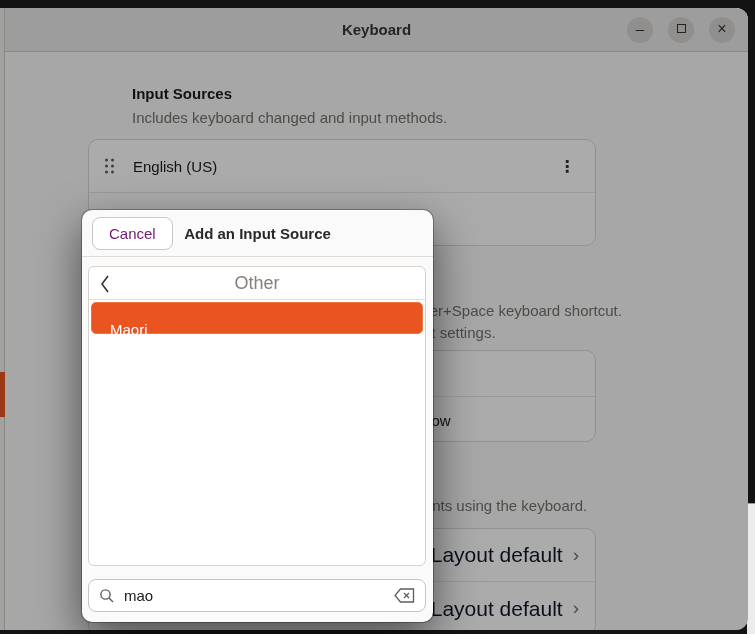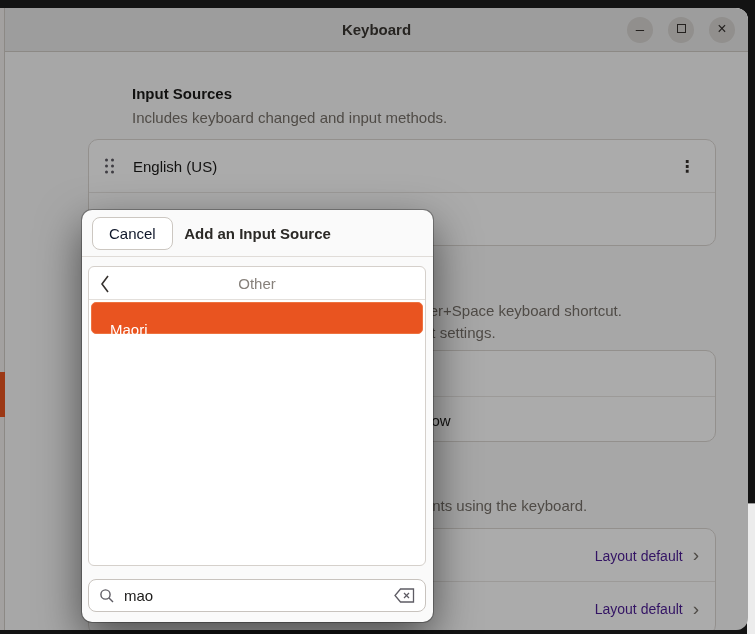--- a/index.html
+++ b/index.html
@@ -22,49 +22,49 @@
   .winbtn { position:absolute; top:9px; width:26px; height:26px; border-radius:50%; background:#d8d5d2; color:#36322f; text-align:center; line-height:24px; font-size:15px; }
   .winbtn.min   { left:622px; }
   .winbtn.max   { left:663px; }
   .winbtn.close { left:704px; font-size:16px; }
   .max-glyph { display:inline-block; width:9px; height:9px; border:1.5px solid #36322f; vertical-align:middle; margin-top:-3px; background:transparent; }
 
   .h-group { position:absolute; left:88px; white-space:nowrap;margin-left:44px; }
   .group-title { font-size:15px; font-weight:bold; color:#1c1b1a; }
   .group-desc  { font-size:15px; color:#77716a; }
 
-  .card { position:absolute; left:88px; width:628px; background:#ffffff; border:1px solid #dbd7d3; border-radius:10px; overflow:hidden; }
+  .card { position:absolute; left:88px; width:508px; background:#ffffff; border:1px solid #dbd7d3; border-radius:10px; overflow:hidden; }
   .card-row { position:relative; border-bottom:1px solid #e9e6e3; }
   .card-row:last-child { border-bottom:none; }
   .row-53 { height:53px; }
   .row-46 { height:46px; }
   .row-label { position:absolute; top:50%; transform:translateY(-50%); font-size:15px; color:#1c1b1a; white-space:nowrap; }
   .row-value { position:absolute; right:16px; top:50%; transform:translateY(-50%); display:flex; align-items:center; gap:10px; }
-  .row-value .val { font-size:14px; font-weight:bold; color:#4c1d95; }
+  .row-value .val { font-size:21px; font-weight:bold; color:#0f172a; }
   .chev { font-size:19px; color:#77716a; line-height:1; padding-bottom:2px; }
 
   .drag-dots { position:absolute; left:16px; top:50%; transform:translateY(-50%); width:11px; display:flex; flex-wrap:wrap; gap:3px; }
   .drag-dots i { width:3px; height:3px; border-radius:50%; background:#5e5c64; }
   .kebab { position:absolute; right:20px; top:50%; transform:translateY(-50%); font-size:16px; color:#36322f; font-weight:bold; }
   .plus-glyph { position:absolute; left:18px; top:50%; transform:translateY(-50%); font-size:17px; color:#5e5c64; }
 
   .dim-overlay { position:absolute; left:0; top:0; width:100%; height:100%; background:rgba(0,0,0,0.33); }
 
   
   .dialog { position:absolute; left:82px; top:210px; width:351px; height:412px; background:#fafafa; border-radius:10px; box-shadow:0 0 0 1px rgba(0,0,0,0.28), 0 16px 44px rgba(0,0,0,0.55); z-index:10; }
   .dialog-header { position:relative; height:47px; border-bottom:1px solid #e0dcd8; }
   .dialog-title { position:absolute; left:0; right:0; top:0; height:47px; line-height:47px; text-align:center; font-weight:bold; font-size:15px; color:#2b2926; }
   .btn { position:absolute; top:7px; height:33px; border-radius:8px; font-size:15px; line-height:31px; text-align:center; }
-  .btn-cancel { left:10px; padding:0 16px; background:#ffffff; border:1px solid #ccc7c1; color:#0f172a; }
+  .btn-cancel { left:10px; padding:0 16px; background:#ffffff; border:1px solid #ccc7c1; color:#701a75; }
   .btn-add { right:6px; width:76px; background:#28a828; border:1px solid #1f941f; color:#ffffff; font-weight:bold; }
 
   .list-frame { position:absolute; left:6px; top:56px; width:338px; height:300px; background:#ffffff; border:1px solid #d5d0cb; border-radius:6px; overflow:hidden; }
   .list-header { position:relative; height:33px; border-bottom:1px solid #e3dfdb; }
   .back-icon { position:absolute; left:9px; top:6px; }
-  .list-header-label { display:block; height:33px; line-height:33px; text-align:center; font-size:15px; color:#87817b; }
+  .list-header-label { display:block; height:33px; line-height:33px; text-align:center; font-size:18px; color:#87817b; }
   .result-row { margin:2px; height:32px; background:#e95420; border:1px solid #ed7340; border-radius:5px; }
   .result-row .result-label { display:block; padding-left:18px; line-height:30px; font-size:15px; color:#ffffff;margin-top:12px; }
 
   .search-entry { position:absolute; left:6px; top:369px; width:338px; height:33px; background:#ffffff; border:1px solid #c8c3be; border-radius:8px; display:flex; align-items:center; padding:0 10px; gap:9px; }
   .search-value { flex:1; font-size:15px; color:#1c1b1a; }
 </style>
 </head>
 <body>
 
 <div class="screen">

